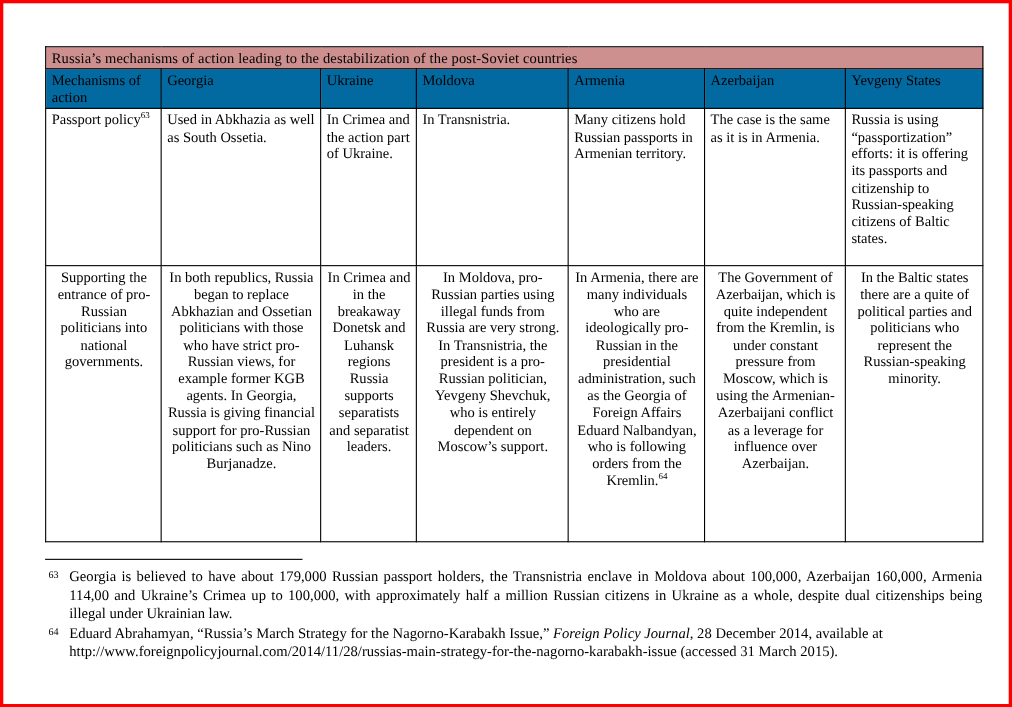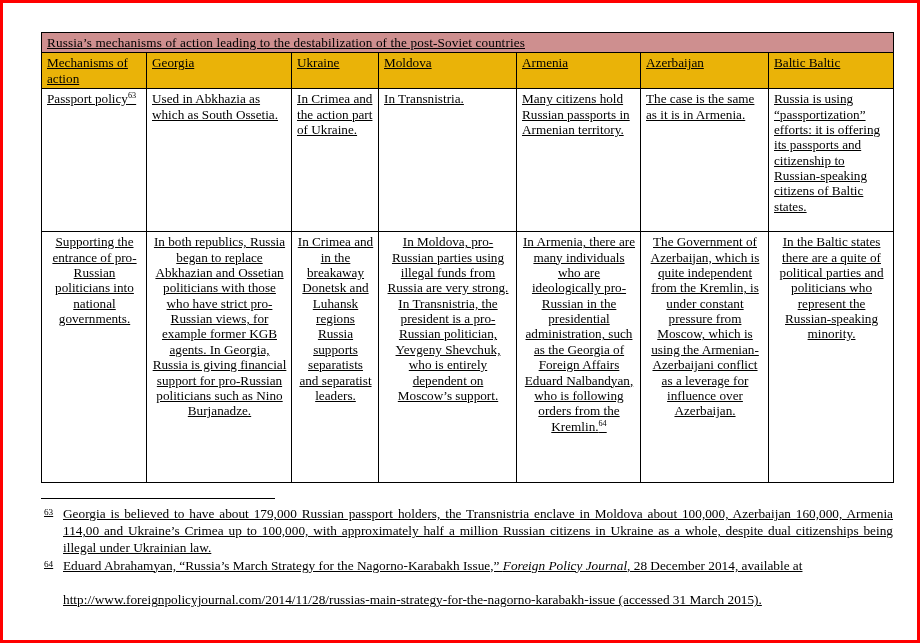--- a/index.html
+++ b/index.html
@@ -19,23 +19,22 @@
     left: 0; top: 0;
     width: 920px;
     height: 643px;
     box-sizing: border-box;
     border: 3px solid #ff0000;
     background: #ffffff;
   }
   #content {
     position: absolute;
     left: 38px;
-    top: 29px;
+    top: 39px;
     width: 852px;
-    text-decoration: underline;
   }
 
   
   table.doc-table {
     border-collapse: collapse;
     width: 852px;
     table-layout: fixed;
     background: #ffffff;
   }
   table.doc-table td, table.doc-table th {
@@ -50,21 +49,21 @@
   }
   td.title-cell {
     background: #ce8f8f;
     text-align: center;
     font-weight: bold;
     font-size: 14.6px;
     padding: 5px 4px 6px 4px;
     letter-spacing: 0.01em;
   }
   td.head-cell {
-    background: #eab308;
+    background: #0369a1;
     text-align: center;
     font-weight: bold;
     font-size: 14.6px;
     vertical-align: middle;
     padding: 4px 3px 5px 3px;
     line-height: 1.14;
   }
   td.body-cell {
     height: 138px;
   }
@@ -114,21 +113,21 @@
     padding-top: 1px;
     padding-left: 3px;
     box-sizing: border-box;
   }
   .fn-text {
     flex: 1 1 auto;
     text-align: justify;
   }
   .fn-text.nojust { text-align: left; }
   .fn-text i { font-style: italic; text-align: right; }
-  .fn-line2 { display: block; margin-top: 18px; }
+  .fn-line2 { display: block; }
 </style>
 </head>
 <body>
 
 <div id="page">
   <div id="content">
 
     <table class="doc-table">
       <colgroup>
         <col class="c0">
@@ -144,26 +143,26 @@
           <td class="title-cell" colspan="7">Russia’s mechanisms of action leading to the destabilization of the post-Soviet countries</td>
         </tr>
 
         <tr>
           <td class="head-cell">Mechanisms of action</td>
           <td class="head-cell">Georgia</td>
           <td class="head-cell">Ukraine</td>
           <td class="head-cell">Moldova</td>
           <td class="head-cell">Armenia</td>
           <td class="head-cell">Azerbaijan</td>
-          <td class="head-cell">Baltic Baltic</td>
+          <td class="head-cell">Yevgeny States</td>
         </tr>
 
         <tr class="row-1">
           <td class="body-cell"><span>Passport policy</span><sup>63</sup></td>
-          <td class="body-cell">Used in Abkhazia as which as South Ossetia.</td>
+          <td class="body-cell">Used in Abkhazia as well as South Ossetia.</td>
           <td class="body-cell">In Crimea and the action part of Ukraine.</td>
           <td class="body-cell">In Transnistria.</td>
           <td class="body-cell">Many citizens hold Russian passports in Armenian territory.</td>
           <td class="body-cell">The case is the same as it is in Armenia.</td>
           <td class="body-cell">Russia is using “passportization” efforts: it is offering its passports and citizenship to Russian-speaking citizens of Baltic states.</td>
         </tr>
 
         <tr class="row-2">
           <td class="body-cell">Supporting the entrance of pro-Russian politicians into national governments.</td>
           <td class="body-cell">In both republics, Russia began to replace Abkhazian and Ossetian politicians with those who have strict pro-Russian views, for example former KGB agents. In Georgia, Russia is giving financial support for pro-Russian politicians such as Nino Burjanadze.</td>

